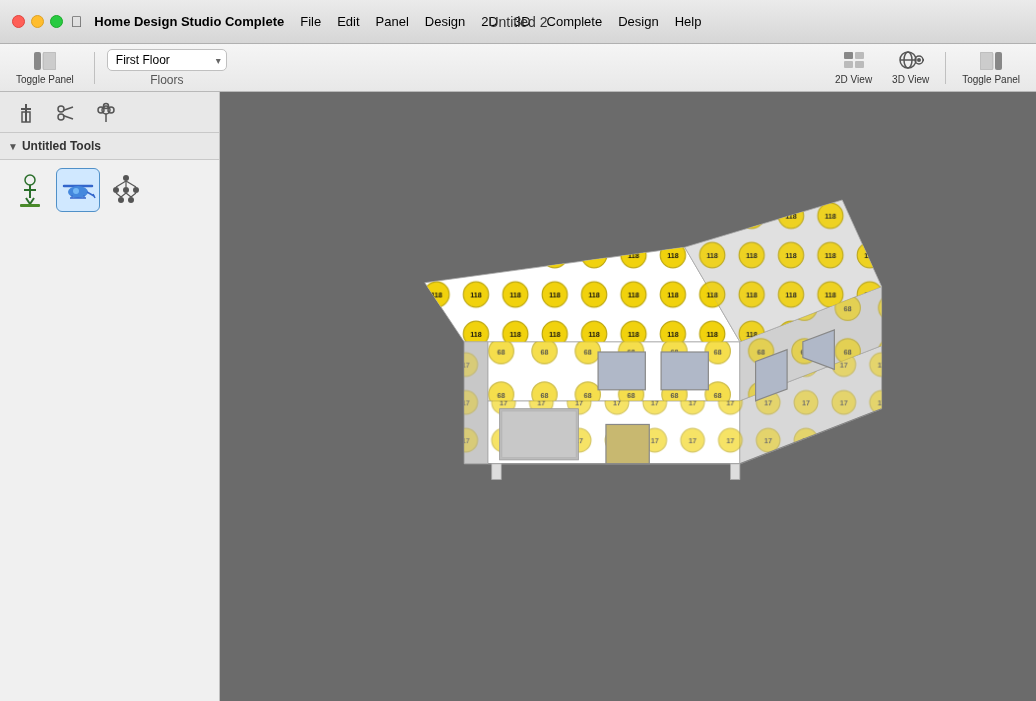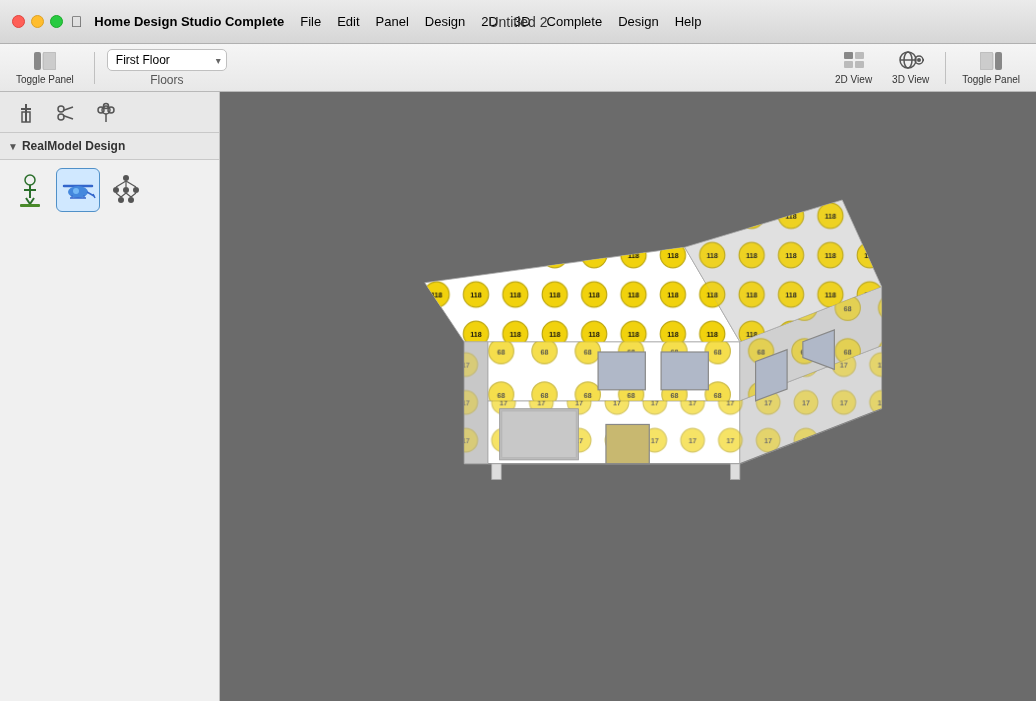--- a/index.html
+++ b/index.html
@@ -362,21 +362,21 @@
           <circle cx="6" cy="8" r="3" fill="none" stroke="#555" stroke-width="1.5"></circle>
           <circle cx="16" cy="8" r="3" fill="none" stroke="#555" stroke-width="1.5"></circle>
           <circle cx="11" cy="4" r="2.5" fill="none" stroke="#555" stroke-width="1.5"></circle>
           <line x1="11" y1="12" x2="11" y2="20" stroke="#555" stroke-width="1.5"></line>
         </svg>
       </div>
     </div>
 
     <div class="section-header">
       <span class="chevron">▼</span>
-      <span>RealModel Design</span>
+      <span>Untitled Tools</span>
     </div>
 
     <div class="tools-grid">
 
       <div class="tool-btn">
         <svg width="36" height="36" viewBox="0 0 36 36">
           <circle cx="18" cy="8" r="5" fill="none" stroke="#2a6e2a" stroke-width="1.5"></circle>
           <line x1="18" y1="13" x2="18" y2="26" stroke="#2a6e2a" stroke-width="2"></line>
           <line x1="12" y1="18" x2="24" y2="18" stroke="#2a6e2a" stroke-width="2"></line>
           <line x1="14" y1="26" x2="18" y2="32" stroke="#2a6e2a" stroke-width="2"></line>

